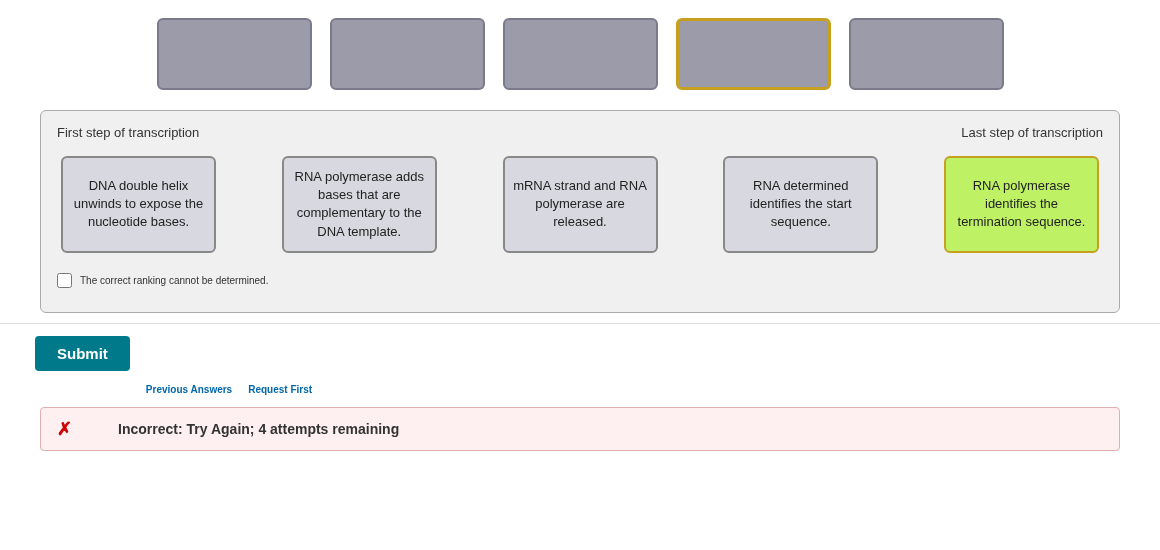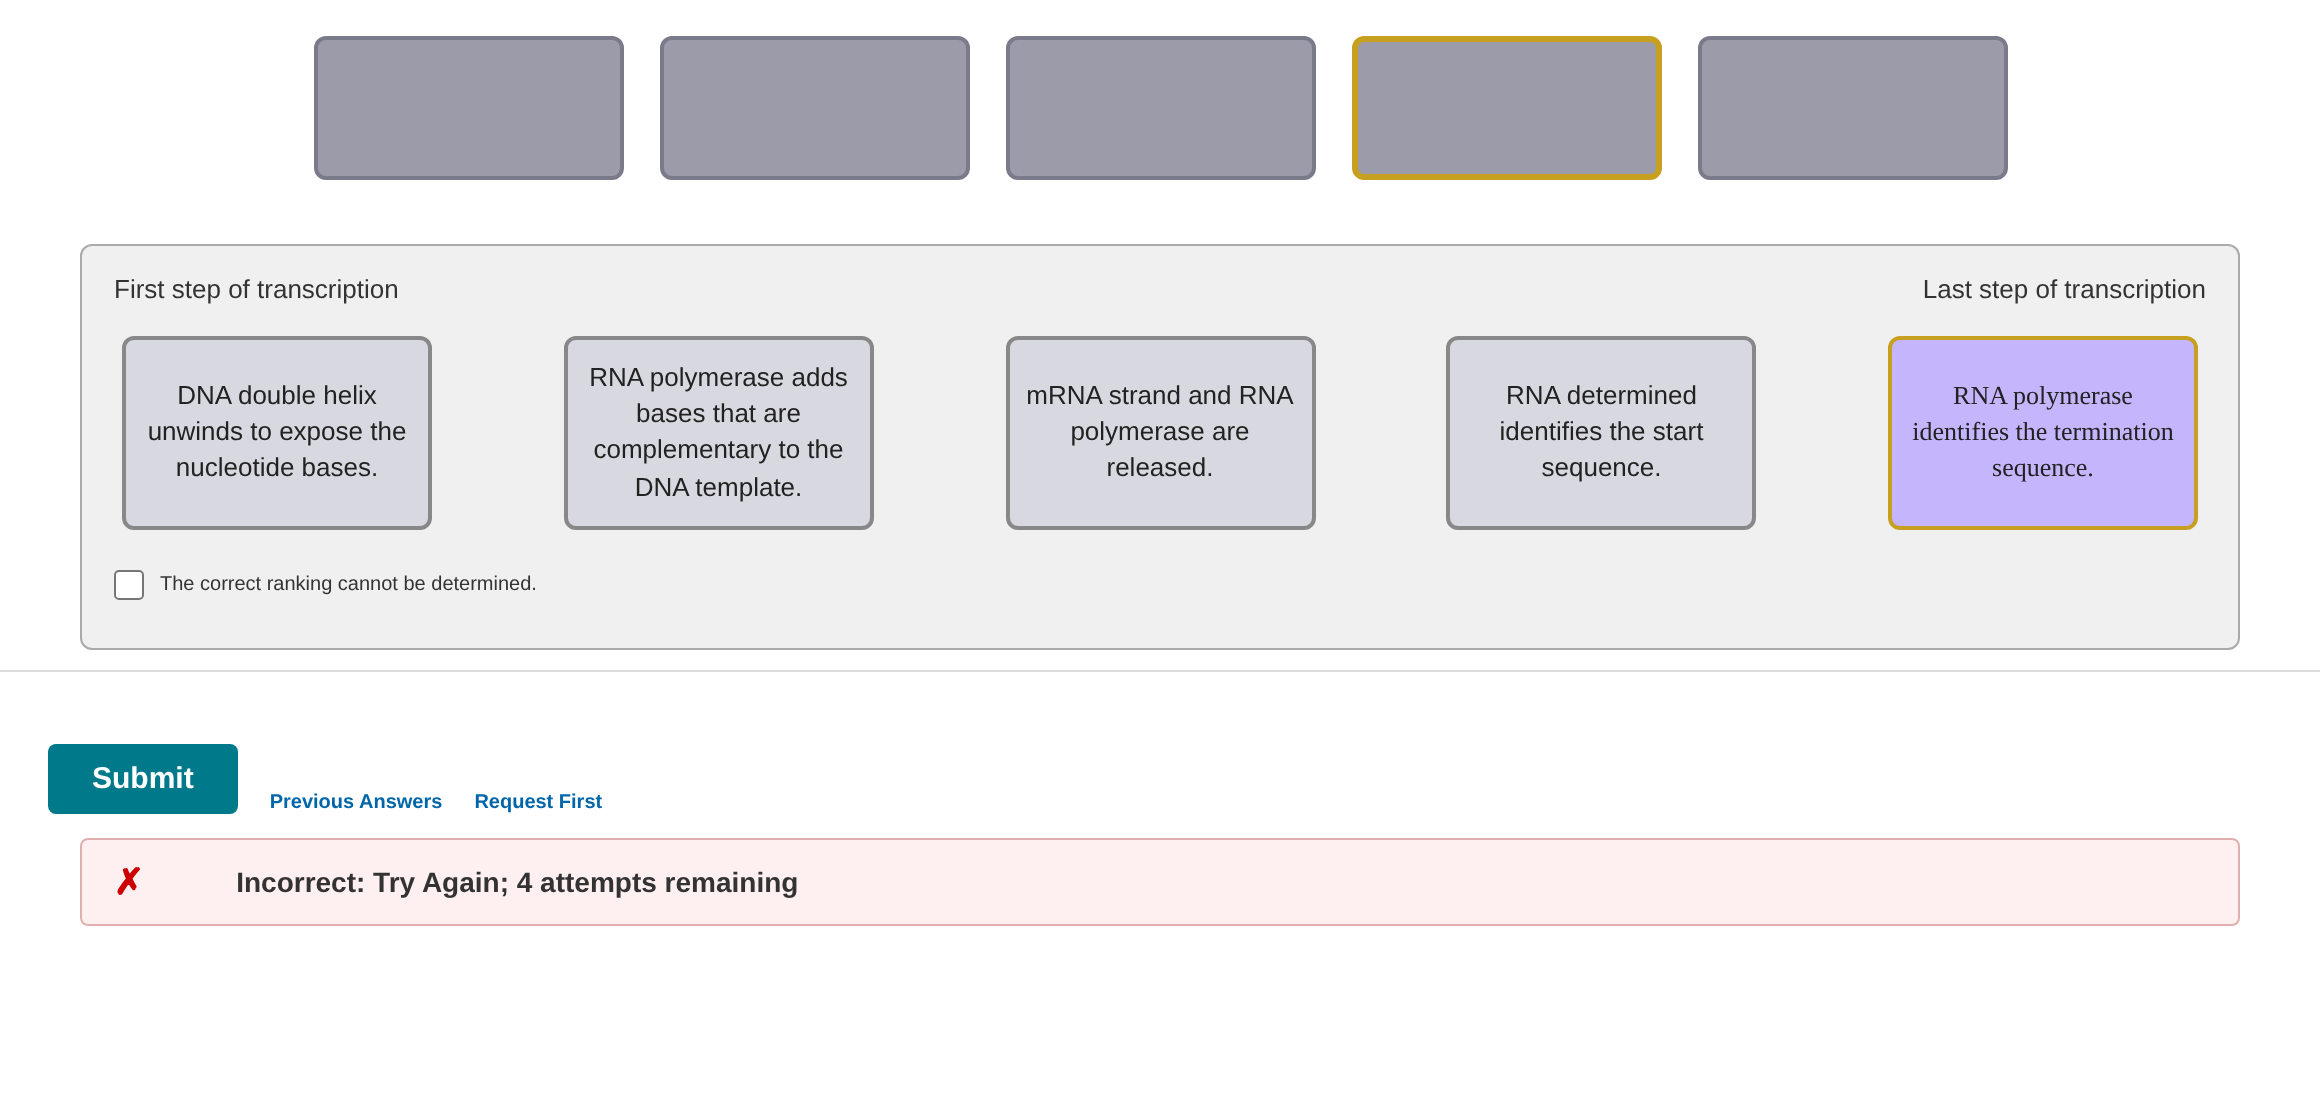--- a/index.html
+++ b/index.html
@@ -25,21 +25,21 @@
       border: 2px solid #7a7a8a;
       border-radius: 6px;
     }
 
     .drop-slot.highlighted {
       border: 3px solid #c8a020;
       background: #9b9baa;
     }
 
     .ranking-container {
-      margin: 22px 40px 0 40px;
+      margin: 10px 40px 0 40px;
       border: 1px solid #aaa;
       border-radius: 6px;
       background: #f0f0f0;
       padding: 10px 0 20px 0;
       position: relative;
     }
 
     .ranking-labels {
       display: flex;
       justify-content: space-between;
@@ -70,22 +70,21 @@
       text-align: center;
       font-size: 13px;
       color: #222;
       padding: 10px 8px;
       cursor: grab;
       line-height: 1.4;
     }
 
     .card.highlighted {
       border: 2px solid #c8a020;
-      background: #c4b5fd;
-      font-family: Liberation Serif, serif;
+      background: #bef264;
     }
 
     .checkbox-row {
       display: flex;
       align-items: center;
       gap: 8px;
       padding: 10px 16px 4px 16px;
     }
 
     .checkbox-row input[type="checkbox"] {
@@ -93,23 +92,23 @@
       height: 15px;
     }
 
     .checkbox-row label {
       font-size: 10px;
       color: #333;
     }
 
     .bottom-bar {
       display: flex;
-      align-items: flex-end;
+      align-items: flex-start;
       gap: 16px;
-      padding: 12px 24px;
+      padding: 12px 35px;
       border-top: 1px solid #ddd;
       margin-top: 10px;
       background: #fff;
     }
 
     .submit-btn {
       background: #007a8a;
       color: #fff;
       border: none;
       border-radius: 4px;

